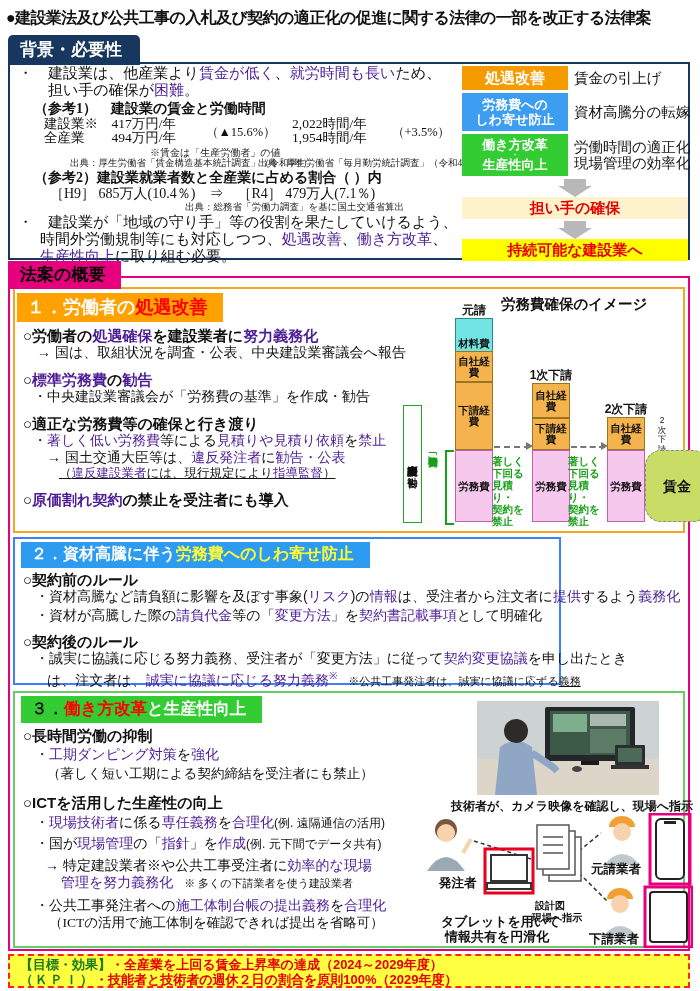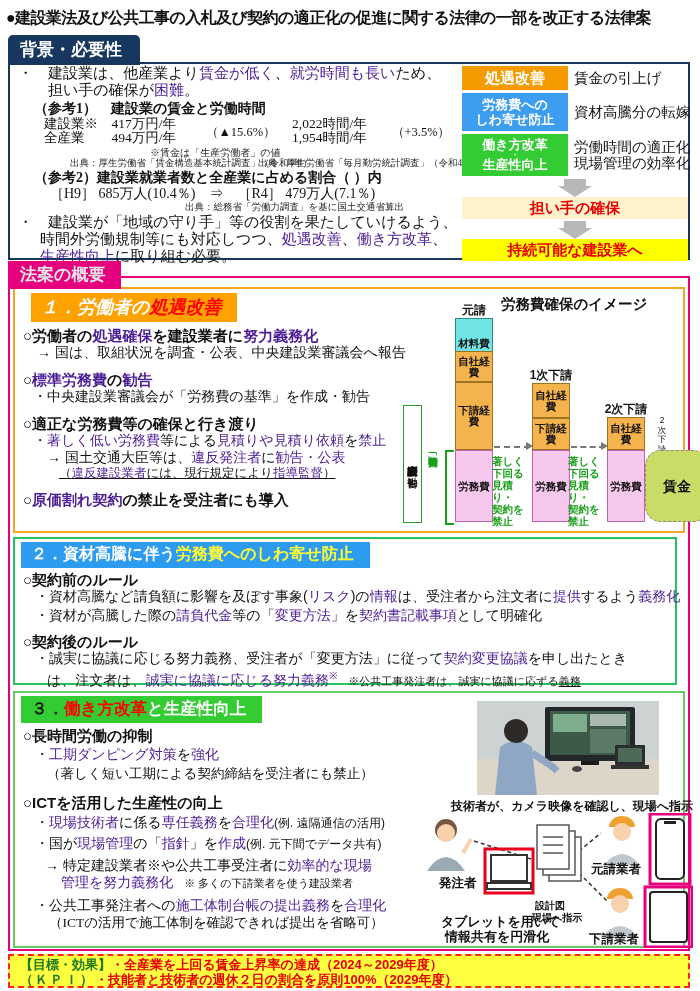--- a/index.html
+++ b/index.html
@@ -120,25 +120,25 @@
         </div>
       <div class="resultbox" style="background:#fdf2cc;">担い手の確保</div>
       <div class="flow-arrow" style="margin-top:2px;">
           <div class="stem"></div>
           <div class="head"></div>
         </div>
       <div class="resultbox" style="background:#ffff00;">持続可能な建設業へ</div>
     </div>
   </div>
 
-  <div class="abs b" style="left:8px;top:261px;background:#e6007e;color:#e5e5e5;font-size:17px;padding:2px 16px 3px 12px;z-index:3;">法案の概要</div>
+  <div class="abs b" style="left:8px;top:261px;background:#e6007e;color:#000000;font-size:17px;padding:2px 16px 3px 12px;z-index:3;">法案の概要</div>
   <div class="abs" style="left:8px;top:276px;width:682px;height:675px;border:2px solid #e6007e;box-sizing:border-box;z-index:1;"></div>
 
   <div class="secbox" style="left:13px;top:287px;width:672px;height:246px;border:2px solid #f5a623;z-index:2;">
-    <div class="sec-h" style="left:16px;top:4px;background:#ffa200;font-size:18px;font-style:italic;">
+    <div class="sec-h" style="left:2px;top:4px;background:#ffa200;font-size:18px;">
       <span>１．</span><span>労働者の</span><span class="rd">処遇改善</span>
     </div>
 
     <div class="abs" style="left:8px;top:38px;width:386px;">
       <div class="ln h"><span>○労働者の</span><span class="sg-r">処遇確保</span><span>を建設業者に</span><span class="sg-r">努力義務化</span></div>
       <div class="ln" style="padding-left:14px;"><span class="sg-ar">→ </span><span>国は、取組状況を調査・公表、中央建設業審議会へ報告</span></div>
       <div class="ln h" style="margin-top:10px;"><span>○</span><span class="sg-r">標準労務費</span><span>の</span><span class="sg-r">勧告</span></div>
       <div class="ln" style="padding-left:10px;"><span>・中央建設業審議会が「労務費の基準」を作成・勧告</span></div>
       <div class="ln h" style="margin-top:10px;"><span>○適正な労務費等の確保と行き渡り</span></div>
       <div class="ln" style="padding-left:10px;"><span>・</span><span class="sg-r">著しく低い労務費</span><span>等による</span><span class="sg-r">見積りや見積り依頼</span><span>を</span><span class="sg-r">禁止</span></div>
@@ -189,21 +189,21 @@
       <span style="font-size:15px;color:#333;">（</span>
       <span style="font-size:8.5px;line-height:9.5px;text-align:center;">
         <span style="display:block;">2次下請の</span>
         <span style="display:block;">技能労働者</span>
       </span>
       <span style="font-size:15px;color:#333;">）</span>
     </div>
     <div class="bseg c-gn" style="left:630px;top:161px;height:72px;width:64px;font-size:14px;border-radius:16px;">賃金</div>
   </div>
 
-  <div class="secbox" style="left:13px;top:537px;width:664px;height:148px;border:2px solid #22c55e;z-index:2;">
+  <div class="secbox" style="left:13px;top:537px;width:548px;height:148px;border:2px solid #3b82f6;z-index:2;">
     <div class="sec-h" style="left:6px;top:3px;background:#2d9bf0;font-size:16px;">
       <span>２．</span><span>資材高騰に伴う</span><span class="yl">労務費へのしわ寄せ防止</span>
     </div>
     <div class="abs" style="left:8px;top:32px;width:658px;">
       <div class="ln h"><span>○契約前のルール</span></div>
       <div class="ln" style="padding-left:12px;"><span>・資材高騰など請負額に影響を及ぼす事象(</span><span class="sg-r">リスク</span><span>)の</span><span class="sg-r">情報</span><span>は、受注者から注文者に</span><span class="sg-r">提供</span><span>するよう</span><span class="sg-r">義務化</span></div>
       <div class="ln" style="padding-left:12px;margin-top:2px;"><span>・資材が高騰した際の</span><span class="sg-r">請負代金</span><span>等の「</span><span class="sg-r">変更方法</span><span>」を</span><span class="sg-r">契約書記載事項</span><span>として明確化</span></div>
       <div class="ln h" style="margin-top:9px;"><span>○契約後のルール</span></div>
       <div class="ln" style="padding-left:12px;"><span>・誠実に協議に応じる努力義務、受注者が「変更方法」に従って</span><span class="sg-r">契約変更協議</span><span>を申し出たとき</span></div>
       <div class="ln" style="padding-left:24px;"><span>は、注文者は、</span><span class="sg-r">誠実に協議に応じる努力義務</span><span class="sg-r sg-sup">※</span><span class="sg-n">　※公共工事発注者は、誠実に協議に応ずる</span><span class="sg-n sg-u">義務</span></div>

